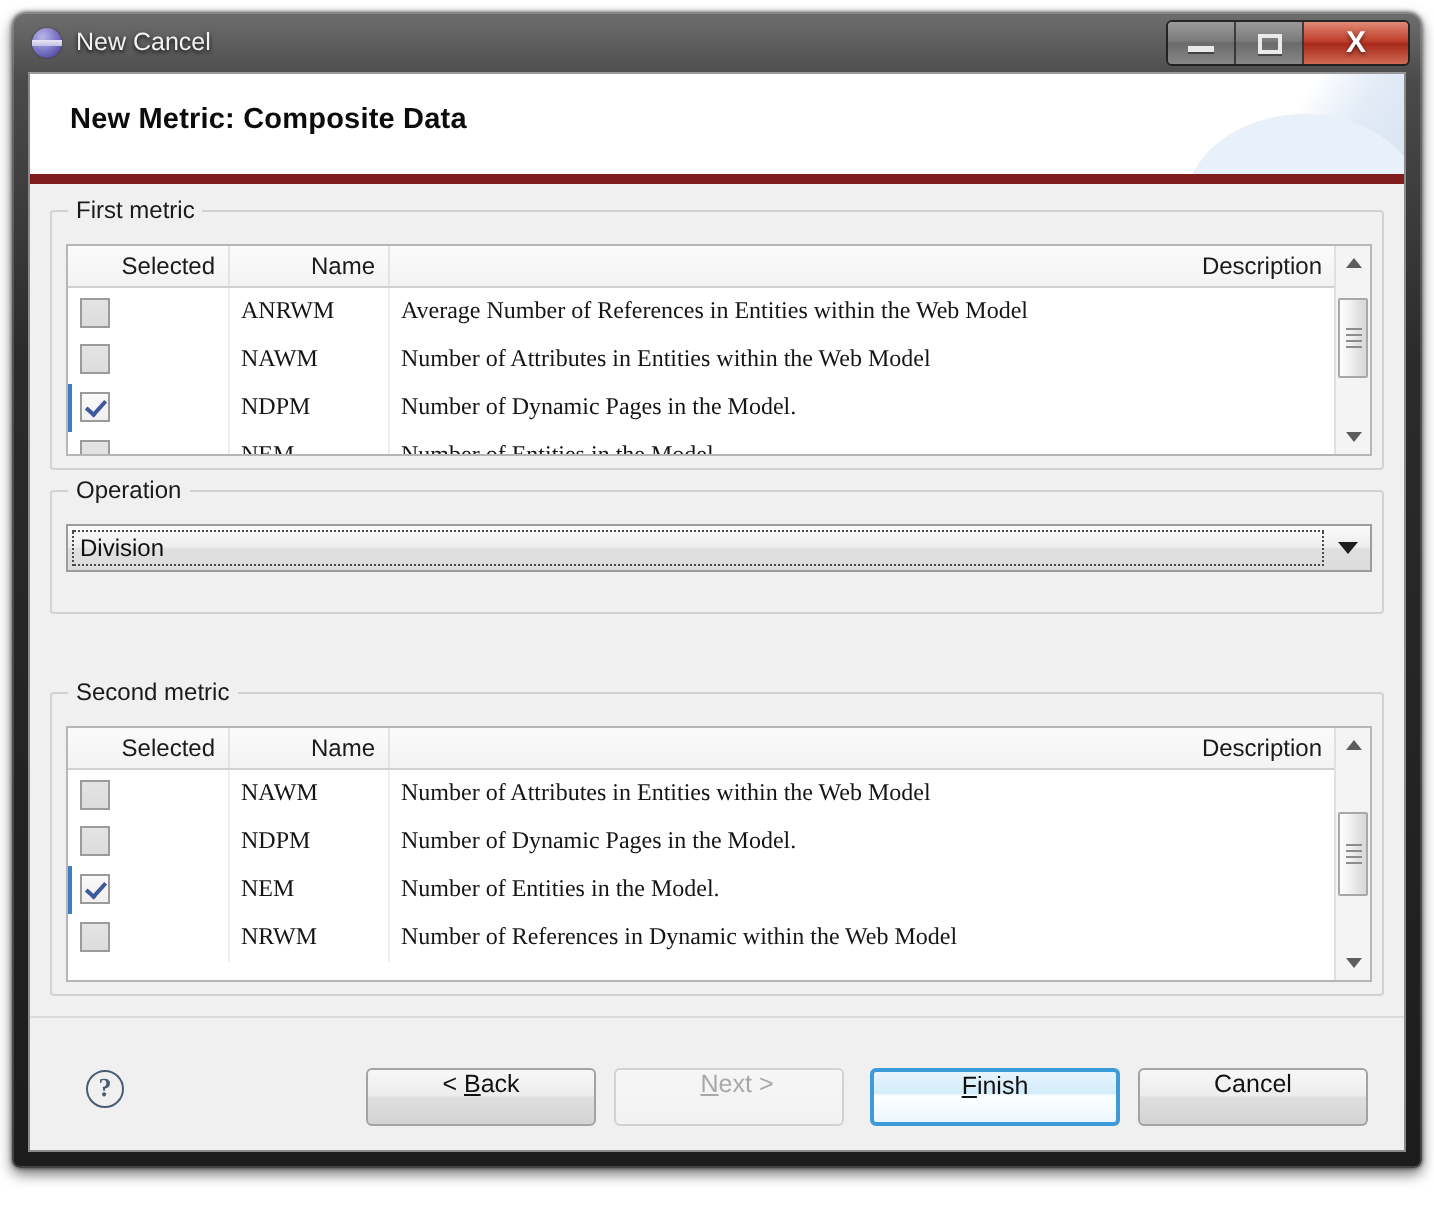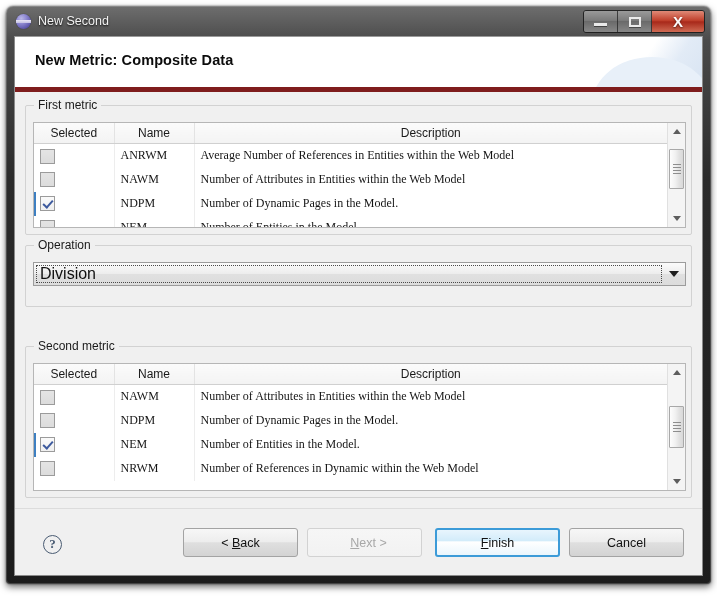--- a/index.html
+++ b/index.html
@@ -221,21 +221,21 @@
     width: 100%;
     table-layout: fixed;
     font-size: 12px;
   }
   table.grid th {
     background: linear-gradient(to bottom, #fbfbfb 0%, #f3f3f3 100%);
     border-right: 1px solid #e3e3e3;
     border-bottom: 1px solid #d0d0d0;
     font-weight: normal;
     color: #1a1a1a;
-    text-align: center;
+    text-align: right;
     padding: 3px 6px;
     height: 20px;
     box-sizing: border-box;
     white-space: nowrap;
   }
   table.grid td {
     border-right: 1px solid #ededed;
     padding: 2px 6px;
     height: 24px;
     box-sizing: border-box;
@@ -342,21 +342,21 @@
     align-items: center;
   }
   #combo-focus {
     position: absolute;
     left: 2px; top: 2px; right: 23px; bottom: 2px;
     border: 1px dotted #4a4a4a;
     pointer-events: none;
   }
   #combo-text {
     padding-left: 6px;
-    font-size: 16px;
+    font-size: 12px;
     color: #101010;
   }
   #combo-arrow {
     position: absolute;
     right: 0; top: 0; bottom: 0;
     width: 22px;
     display: flex;
     align-items: center;
     justify-content: center;
   }
@@ -389,29 +389,29 @@
     color: #4a5c73;
     font-size: 13px;
     line-height: 16px;
     text-align: center;
     font-family: "Liberation Serif", serif;
     font-weight: bold;
     box-sizing: border-box;
   }
   .btn {
     position: absolute;
-    top: 19px;
+    top: 25px;
     height: 29px;
     border: 1px solid #a3a3a3;
     border-radius: 3px;
     background: linear-gradient(to bottom, #f7f7f7 0%, #ededed 47%, #dfdfdf 51%, #d3d3d3 100%);
     font-size: 12.5px;
     color: #111111;
     display: flex;
-    align-items: center;
+    align-items: flex-start;
     justify-content: center;
     box-sizing: border-box;
     cursor: default;
   }
   .btn.disabled {
     color: #a8a8a8;
     border-color: #d2d2d2;
     background: linear-gradient(to bottom, #f6f6f6 0%, #f2f2f2 100%);
   }
   .btn.primary {
@@ -427,21 +427,21 @@
 </style>
 </head>
 <body>
 
 <div id="window">
   <div id="window-inner-edge"></div>
 
   <div id="titlebar">
     <div id="title-left">
       <span class="eclipse-icon"></span>
-      <span id="title-text">New Second</span>
+      <span id="title-text">New Cancel</span>
     </div>
     <div id="win-buttons">
       <div class="win-btn">
         <span class="min-glyph"></span>
       </div>
       <div class="win-btn">
         <span class="max-glyph"></span>
       </div>
       <div class="win-btn close">
         <span class="close-glyph">X</span>

